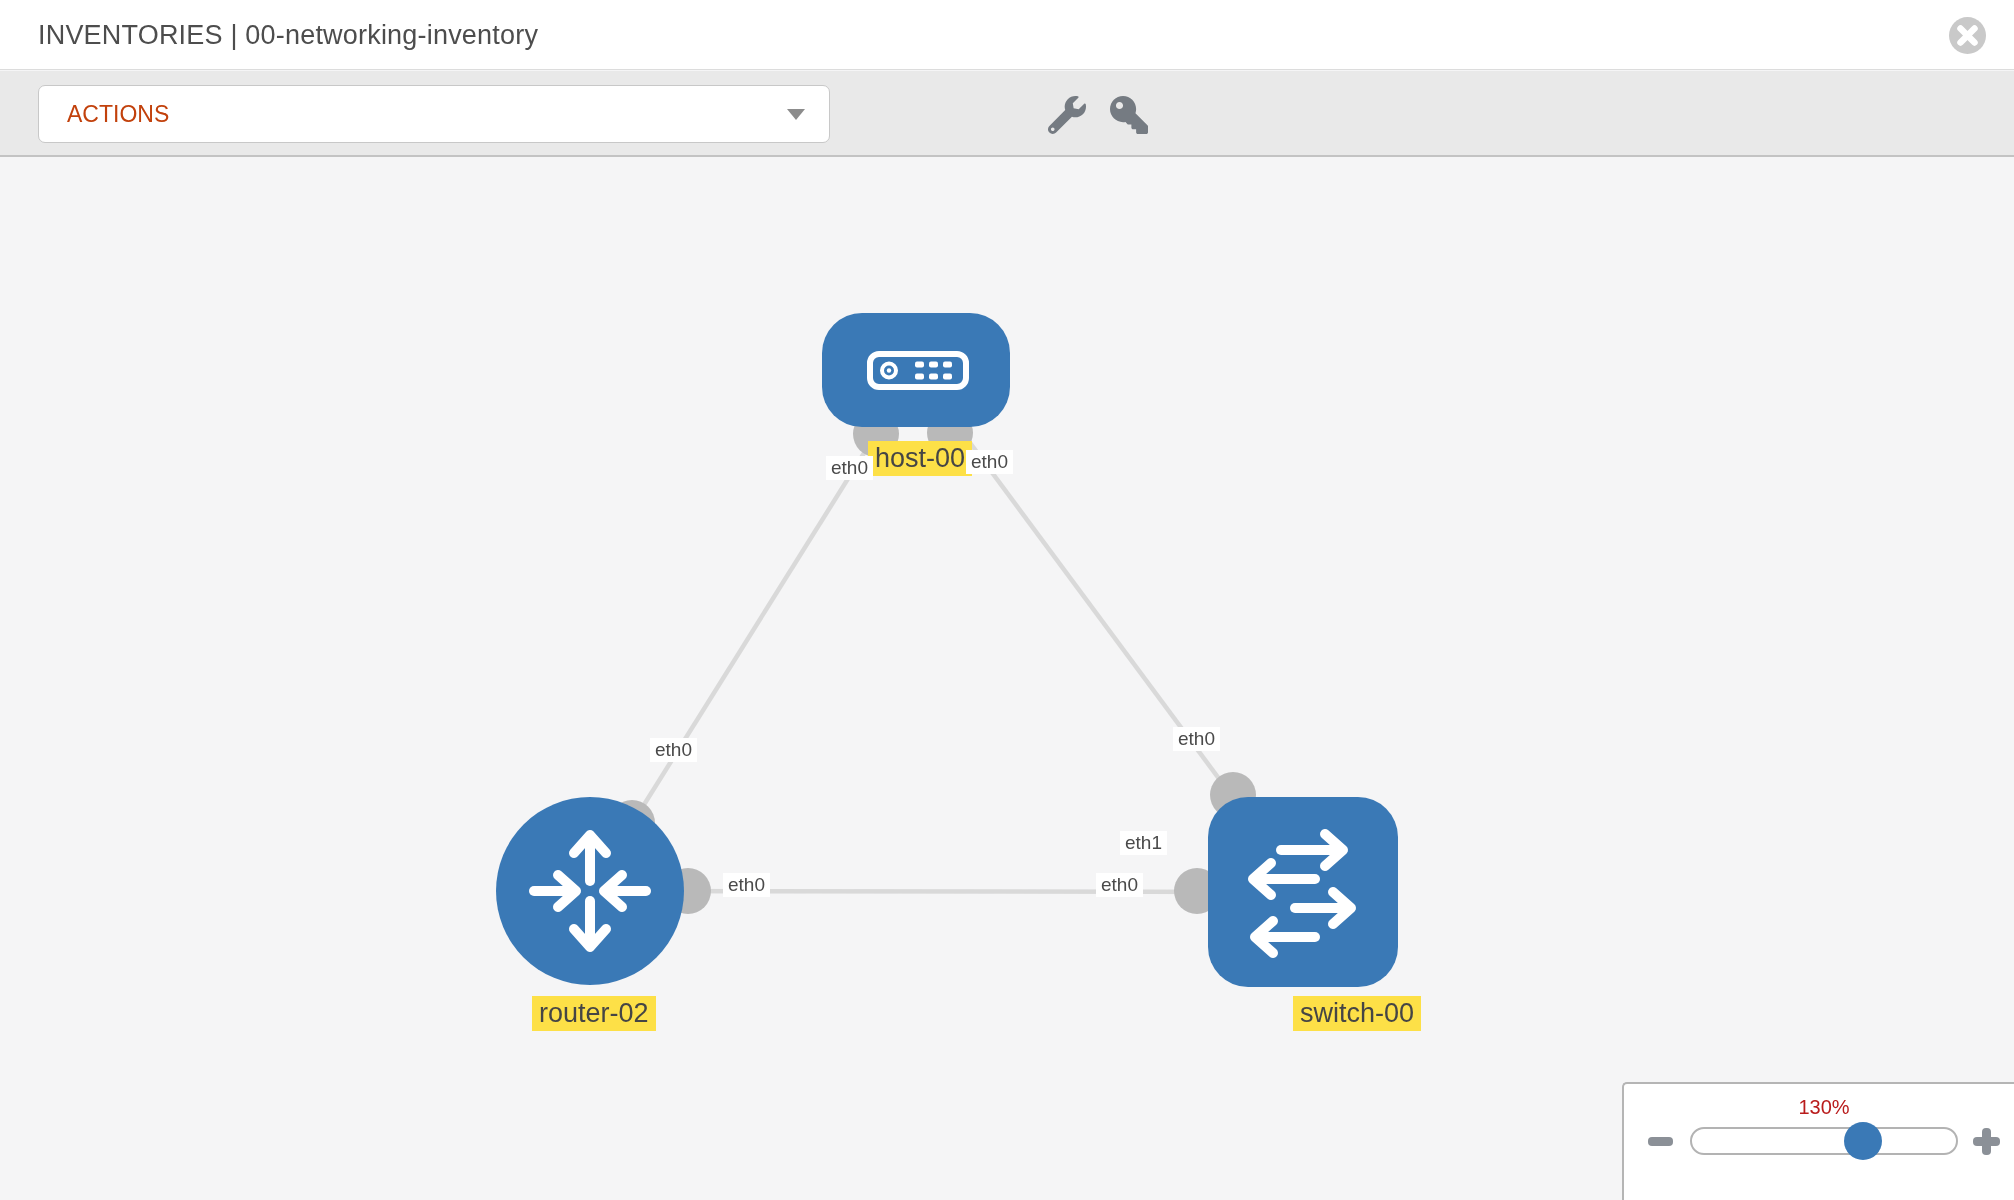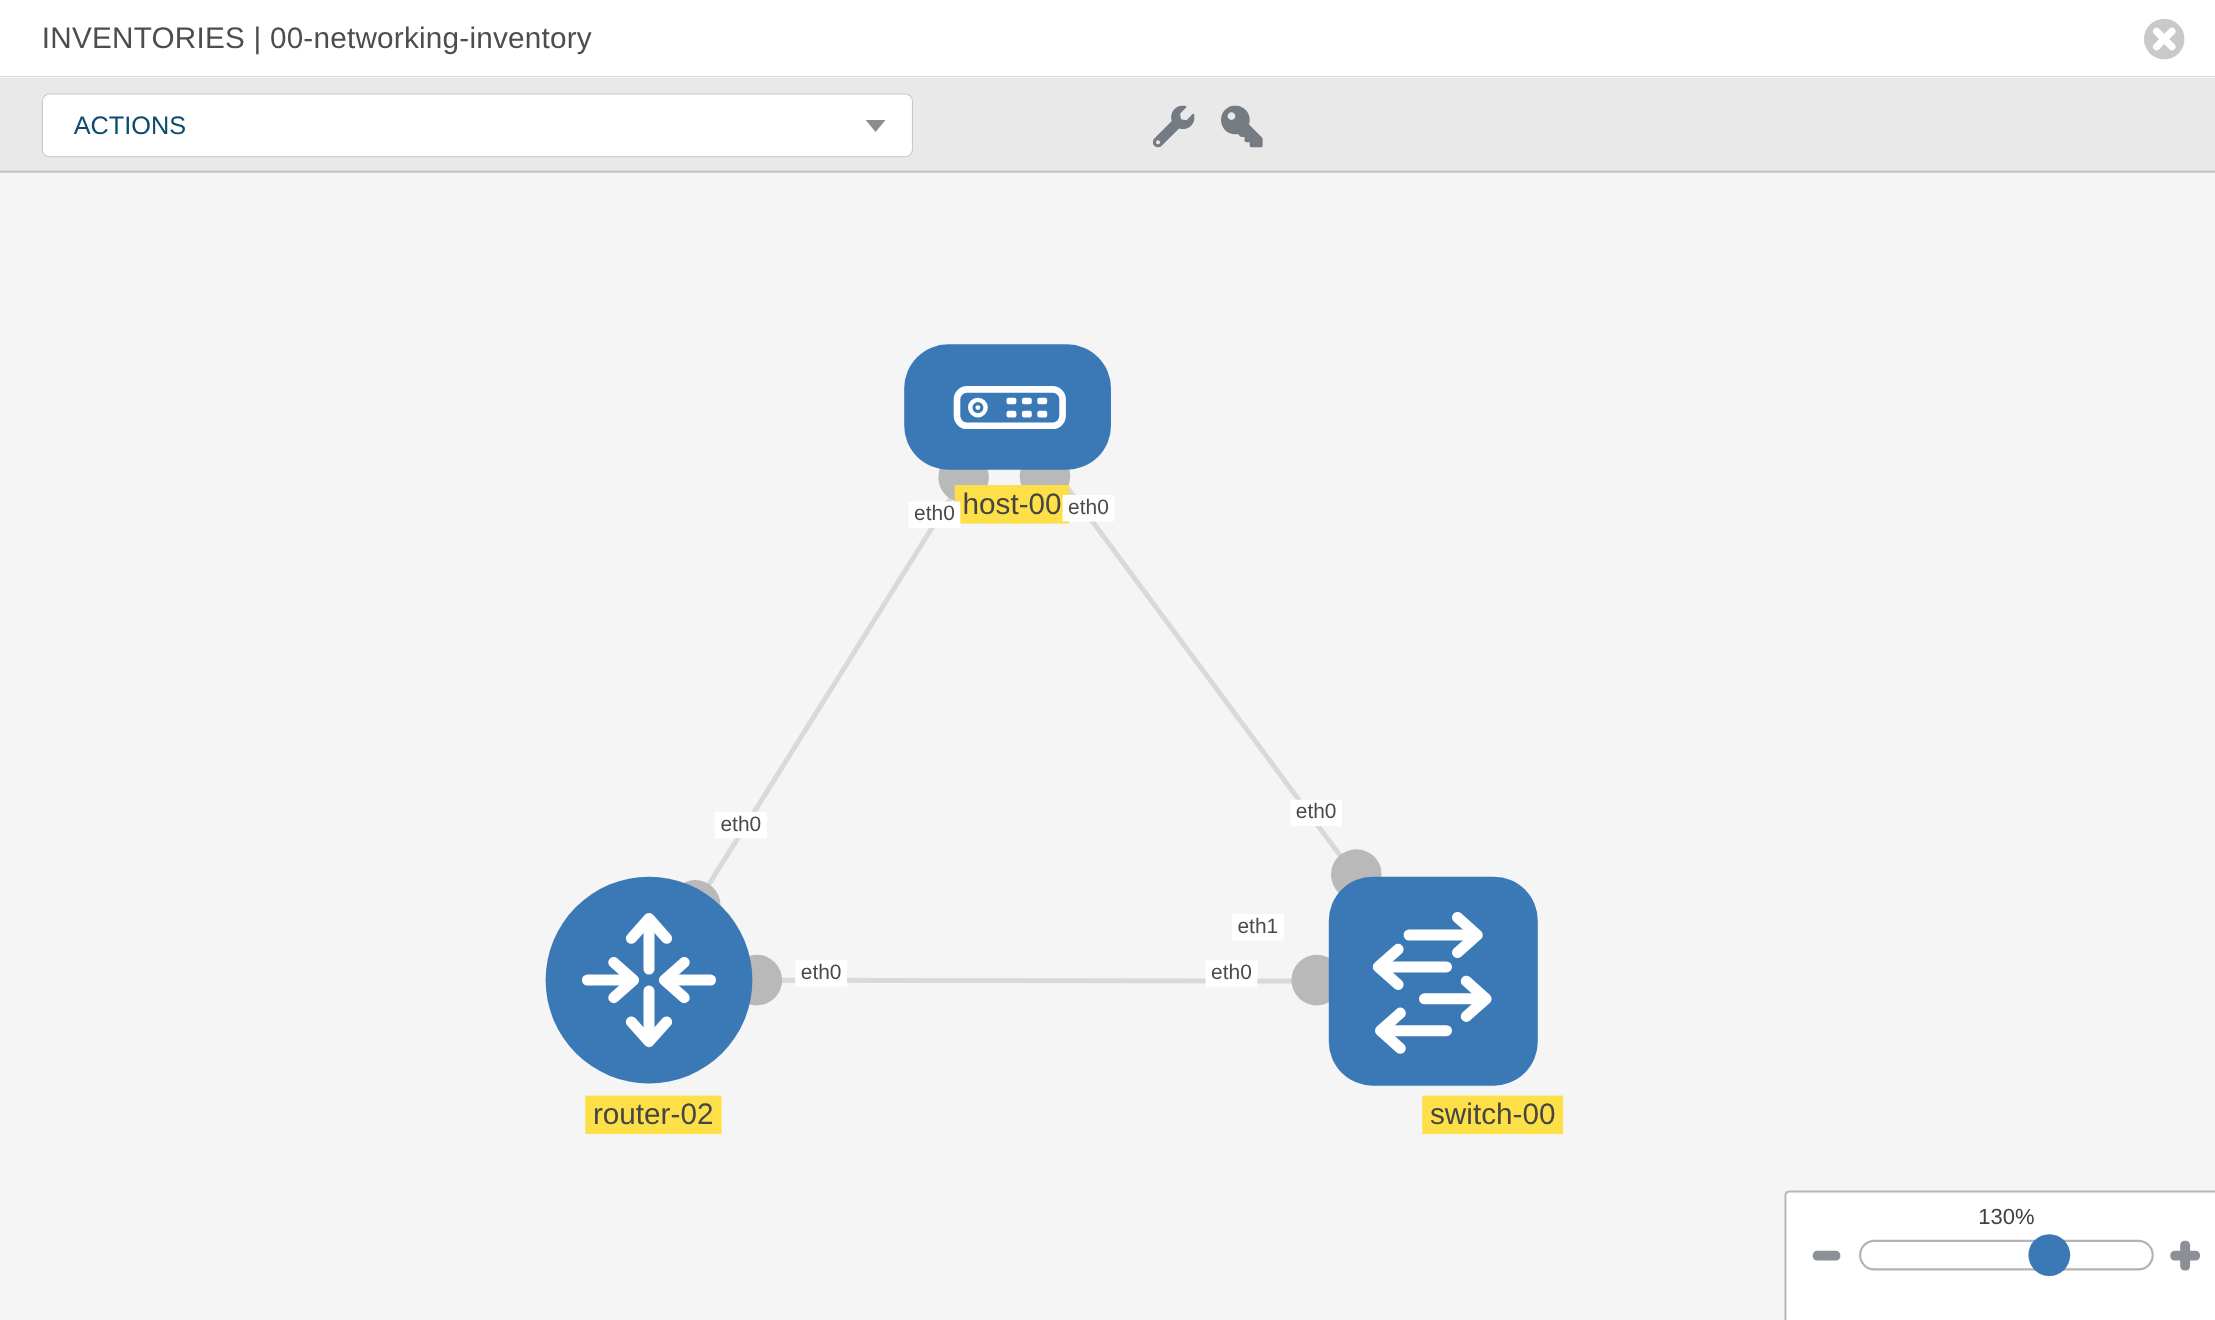--- a/index.html
+++ b/index.html
@@ -20,21 +20,21 @@
   .close-btn { position:absolute; right:28px; top:17px; width:37px; height:37px; cursor:pointer; }
   
   .toolbar {
     position:absolute; top:71px; left:0; right:0; height:86px;
     background:#e9e9e9; border-bottom:2px solid #c3c3c3; z-index:6;
   }
   .select-box {
     position:absolute; top:14px; height:58px; background:#fff;
     border:1px solid #c8c8c8; border-radius:7px;
     display:flex; align-items:center; justify-content:space-between;
-    padding:0 24px 0 28px; color:#0c4a6e; font-size:23px; cursor:pointer;
+    padding:0 24px 0 28px; color:#c2410c; font-size:23px; cursor:pointer;
   }
   .select-actions { left:38px;  width:792px; }
   .select-search  { left:1184px; width:793px; }
   .caret {
     width:0; height:0; border-left:9px solid transparent;
     border-right:9px solid transparent; border-top:11px solid #8c8c8c;
   }
   .tool-btn { position:absolute; top:25px; width:38px; height:38px; cursor:pointer; }
   .tool-btn.wrench { left:1048px; }
   .tool-btn.key    { left:1110px; }
@@ -49,21 +49,21 @@
     font-size:19px; padding:1px 5px; white-space:nowrap; z-index:3;
   }
   
   .zoom-panel {
     position:absolute; left:1622px; top:1082px; right:0; bottom:0;
     background:#ffffff; border-top:2px solid #b5b5b5; border-left:2px solid #b5b5b5;
     border-top-left-radius:5px; z-index:7;
   }
   .zoom-level {
     position:absolute; left:66px; top:12px; width:268px; text-align:center;
-    font-size:20px; color:#404040;
+    font-size:20px; color:#b91c1c;
   }
   .zoom-minus {
     position:absolute; left:24px; top:53px; width:25px; height:9px;
     background:#8b9097; border-radius:4px; cursor:pointer;
   }
   .zoom-track {
     position:absolute; left:66px; top:43px; width:268px; height:28px;
     background:#fff; border:2px solid #b3b3b3; border-radius:15px; cursor:pointer;
   }
   .zoom-handle {

